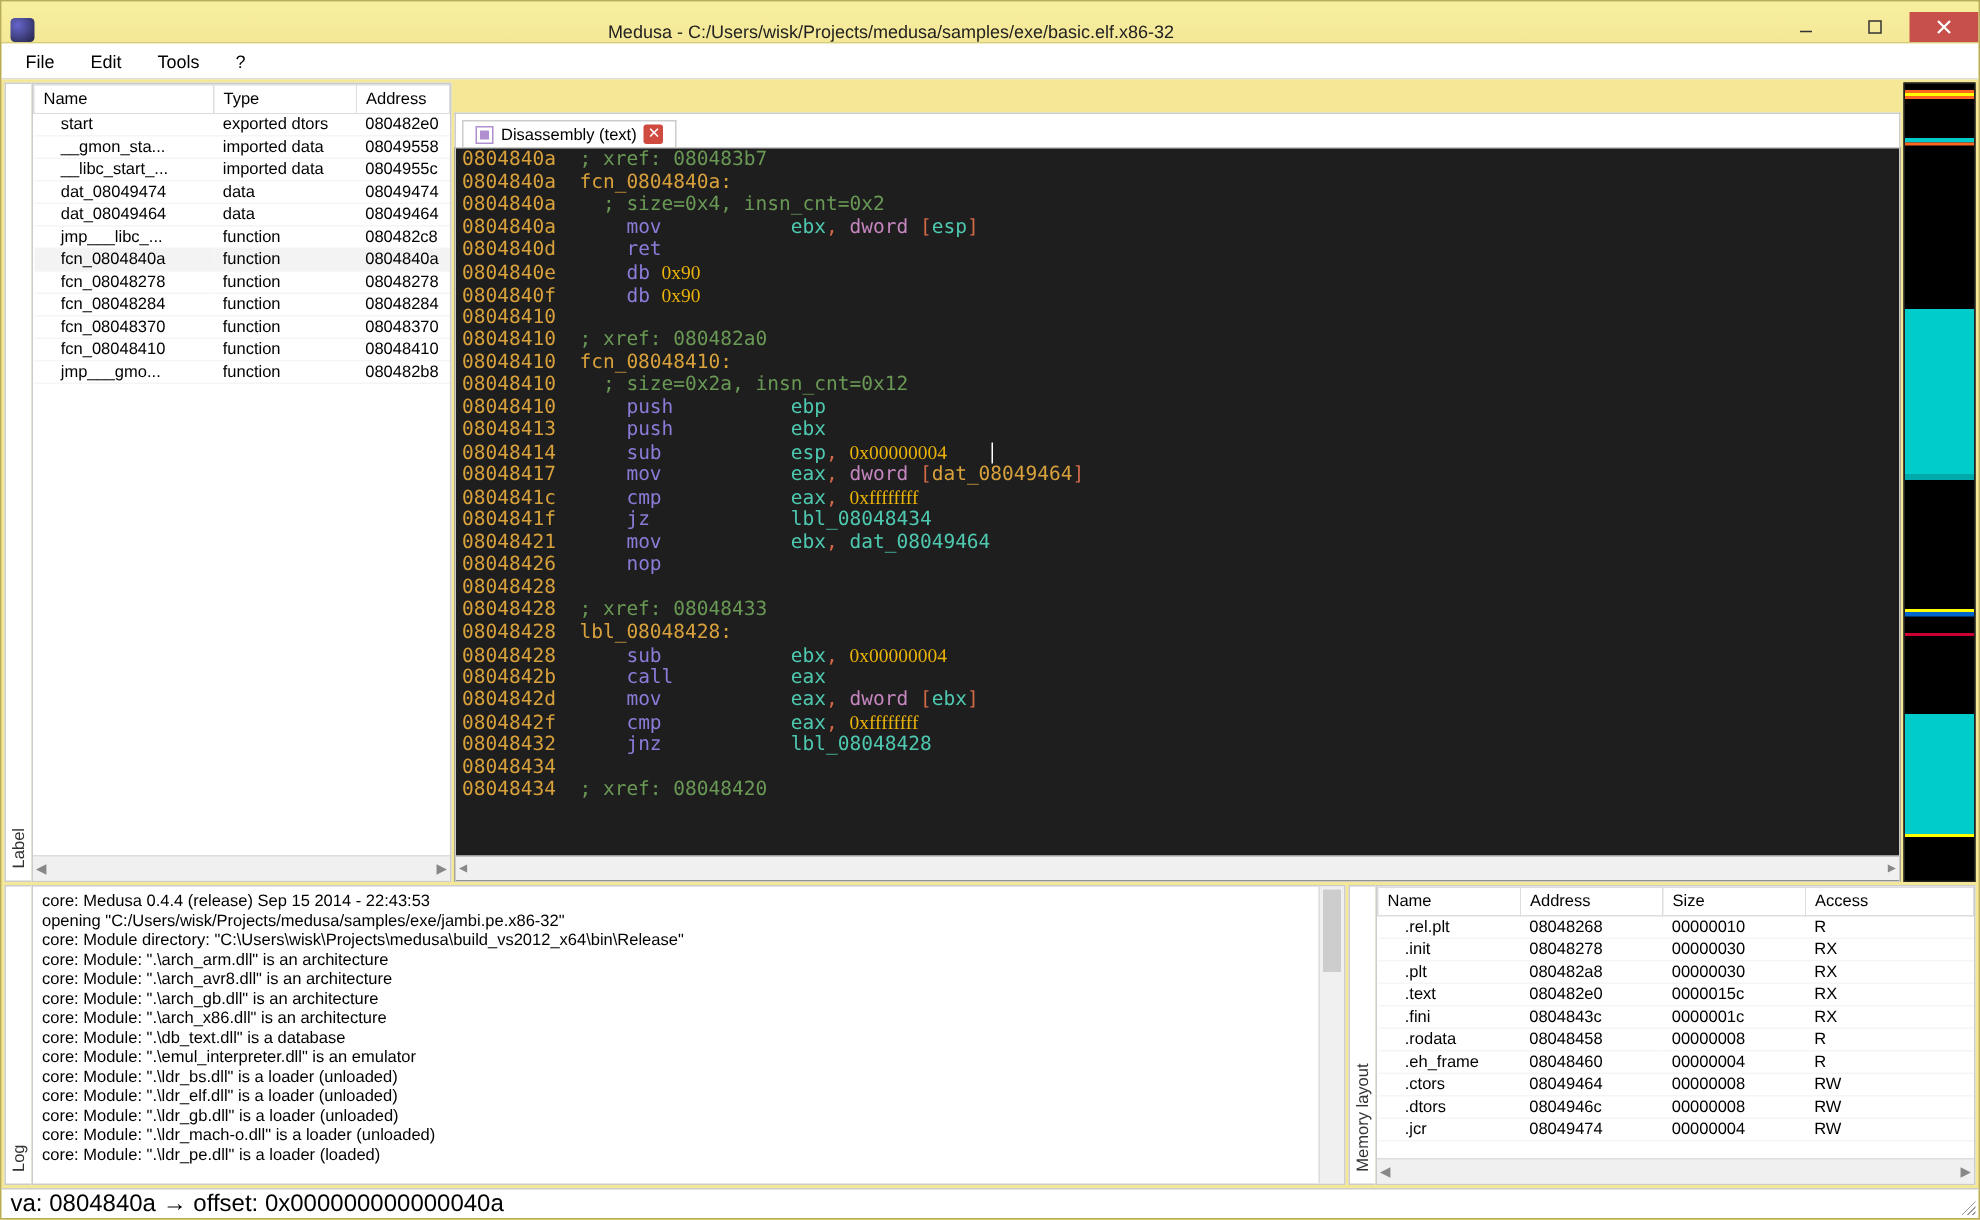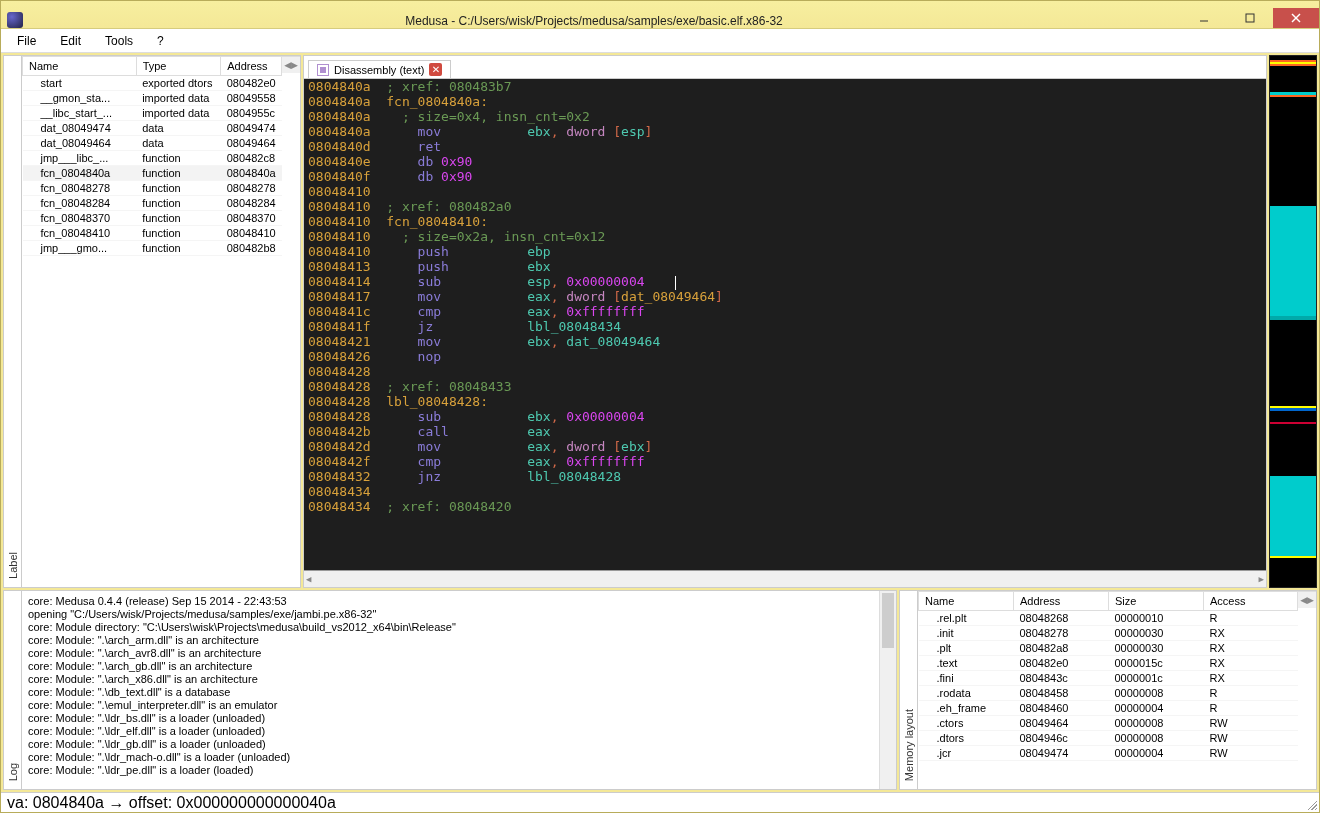--- a/index.html
+++ b/index.html
@@ -71,21 +71,21 @@
   .lower {
     height: 200px;
     display: flex;
     gap: 2px;
   }
   .panel {
     background: #fff;
     border: 1px solid #ccc;
     position: relative;
     display: flex;
-    flex-direction: row;
+    flex-direction: column;
   }
   .panel-outer {
     display: flex;
   }
   .side-tab {
     width: 18px;
     background: #fff;
     border: 1px solid #ccc;
     border-right: none;
     display: flex;
@@ -116,20 +116,21 @@
   .hscroll { height: 17px; background: #f0f0f0; border-top: 1px solid #ddd; display:flex; align-items:center; justify-content:space-between; padding:0 2px;}
   .hscroll span { color:#888; font-size:9px;}
   
   .disasm-outer { flex: 1; display: flex; flex-direction: column; }
   .disasm-tabbar {
     display: flex;
     padding: 4px 4px 0 4px;
     background: #fff;
     border: 1px solid #ccc;
     border-bottom: none;
+    margin-top: 20px;
   }
   .disasm-tab {
     background: #fff;
     border: 1px solid #ccc;
     border-bottom: 1px solid #fff;
     padding: 2px 8px;
     display: flex;
     align-items: center;
     gap: 5px;
     font-size: 11px;
@@ -165,21 +166,21 @@
     display:flex;
     flex-direction:column;
   }
   .disasm-lines{flex:1; overflow:hidden; padding:0 4px;}
   .disasm-body .line { white-space: pre; line-height: 15px; height:15px;}
   .addr { color: #d8a13b; }
   .comment { color: #6a9955; }
   .label { color: #d8a13b; }
   .mnem { color: #8a7cd8; }
   .reg { color: #4ec9b0; }
-  .num { color: #d946ef; }
+  .num { color: #eab308; font-family: Liberation Serif, serif; }
   .kw { color: #c586c0; }
   .punct { color: #d16949; }
   .db { color: #8a7cd8; }
   .ident { color: #4ec9b0; }
   .ref { color: #d8a13b; }
   .disasm-hscroll {
     height: 17px; background: #f0f0f0; border-top:1px solid #999;
     display:flex; justify-content:space-between; align-items:center; padding:0 2px;
   }
   .disasm-hscroll span{color:#888;font-size:9px;}

